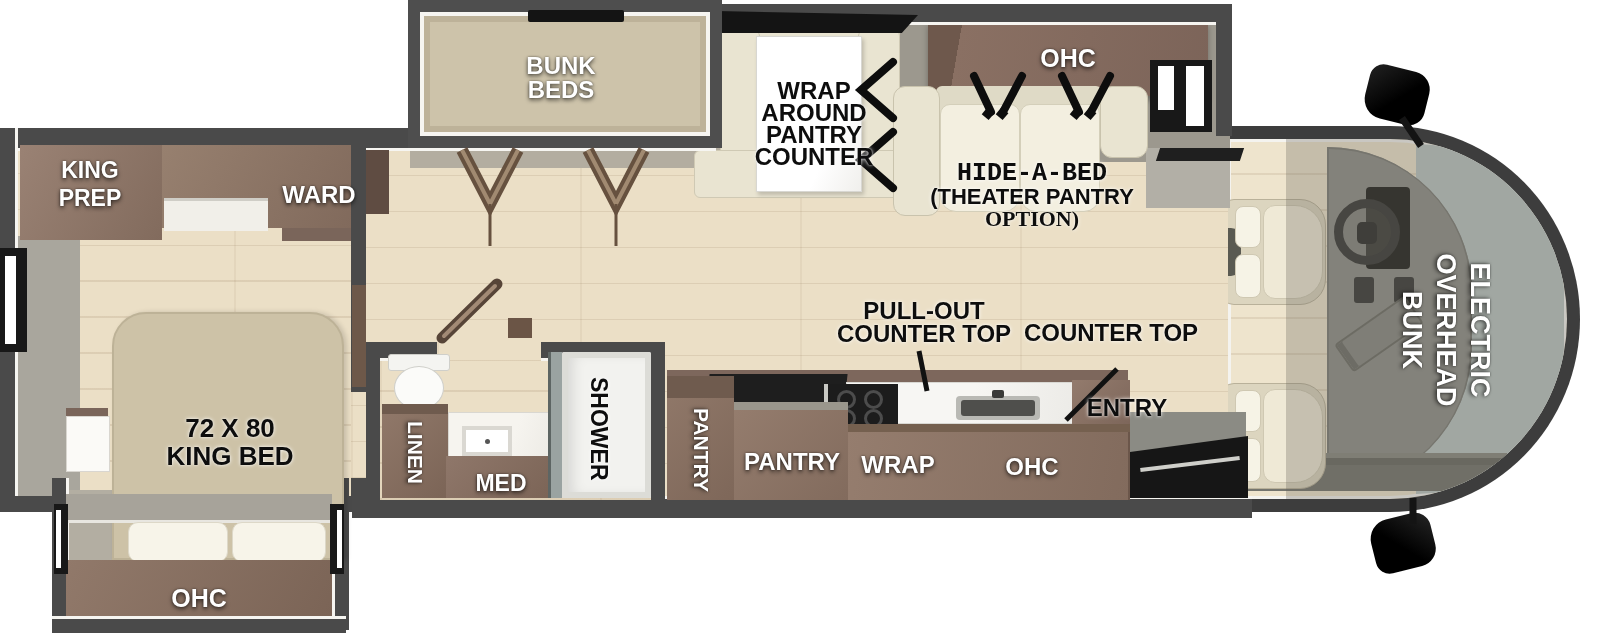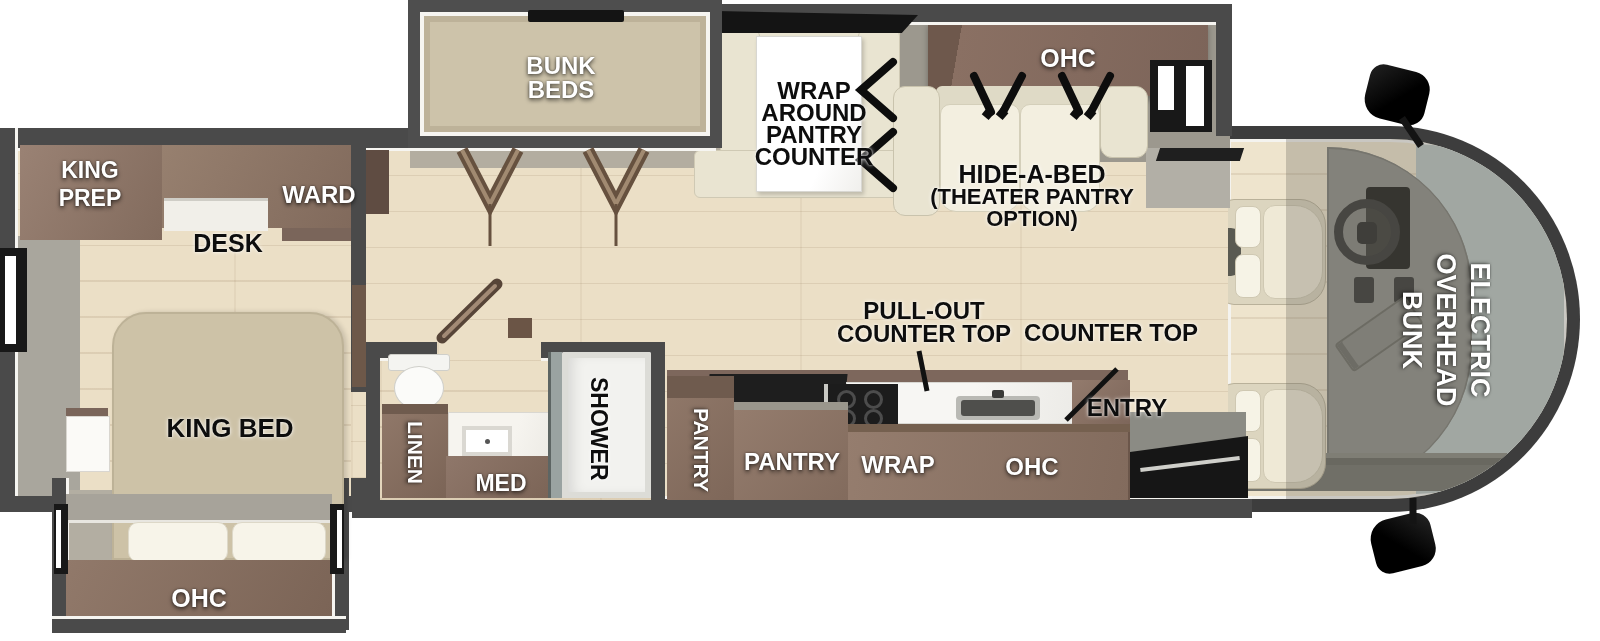--- a/index.html
+++ b/index.html
@@ -255,41 +255,41 @@
     <line x1="1402" y1="118" x2="1421" y2="146" stroke="#141414" stroke-width="7"></line>
     <line x1="1413" y1="498" x2="1413" y2="524" stroke="#141414" stroke-width="7"></line>
   </svg>
 
   <div class="a lw" style="left:15px;top:156px;width:150px;font-size:23px;line-height:28px;">
     <div>KING</div>
     <div>PREP</div>
   </div>
   <div class="a lw" style="left:259px;top:181px;width:120px;font-size:24px;">WARD</div>
   <div class="a lb" style="left:108px;top:230px;width:240px;font-size:25px;line-height:26px;">
-    <div>DESK</div>
   </div>
   <div class="a lb" style="left:105px;top:414px;width:250px;font-size:26px;line-height:28px;">
+    <div>72 X 80</div>
     <div>KING BED</div>
   </div>
   <div class="a lw" style="left:119px;top:584px;width:160px;font-size:25px;">OHC</div>
   <div class="a lw" style="left:481px;top:54px;width:160px;font-size:24px;line-height:24px;">
     <div>BUNK</div>
     <div>BEDS</div>
   </div>
   <div class="a lb" style="left:722px;top:80px;width:184px;font-size:24px;line-height:22px;">
     <div>WRAP</div>
     <div>AROUND</div>
     <div>PANTRY</div>
     <div>COUNTER</div>
   </div>
   <div class="a lw" style="left:1008px;top:44px;width:120px;font-size:25px;">OHC</div>
   <div class="a lb" style="left:912px;top:162px;width:240px;">
-    <div style="font-size:25px;line-height:24px;">HIDE-A-BED</div>
+    <div style="font-size:25px;line-height:24px;font-family:Liberation Mono, monospace;">HIDE-A-BED</div>
     <div style="font-size:22px;line-height:22px;">(THEATER PANTRY</div>
-    <div style="font-size:22px;line-height:22px;">OPTION)</div>
+    <div style="font-size:22px;line-height:22px;font-family:Liberation Serif, serif;">OPTION)</div>
   </div>
   <div class="a lw vert" style="left:403px;top:404px;height:96px;font-size:21px;">LINEN</div>
   <div class="a lw" style="left:451px;top:470px;width:100px;font-size:23px;">MED</div>
   <div class="a lb vert" style="left:585px;top:366px;height:126px;font-size:23px;">SHOWER</div>
   <div class="a lw vert" style="left:689px;top:396px;height:108px;font-size:21px;">PANTRY</div>
   <div class="a lw" style="left:722px;top:448px;width:140px;font-size:24px;">PANTRY</div>
   <div class="a lw" style="left:828px;top:451px;width:140px;font-size:24px;">WRAP</div>
   <div class="a lw" style="left:972px;top:453px;width:120px;font-size:24px;">OHC</div>
   <div class="a lb" style="left:824px;top:299px;width:200px;font-size:24px;line-height:23px;">
     <div>PULL-OUT</div>

